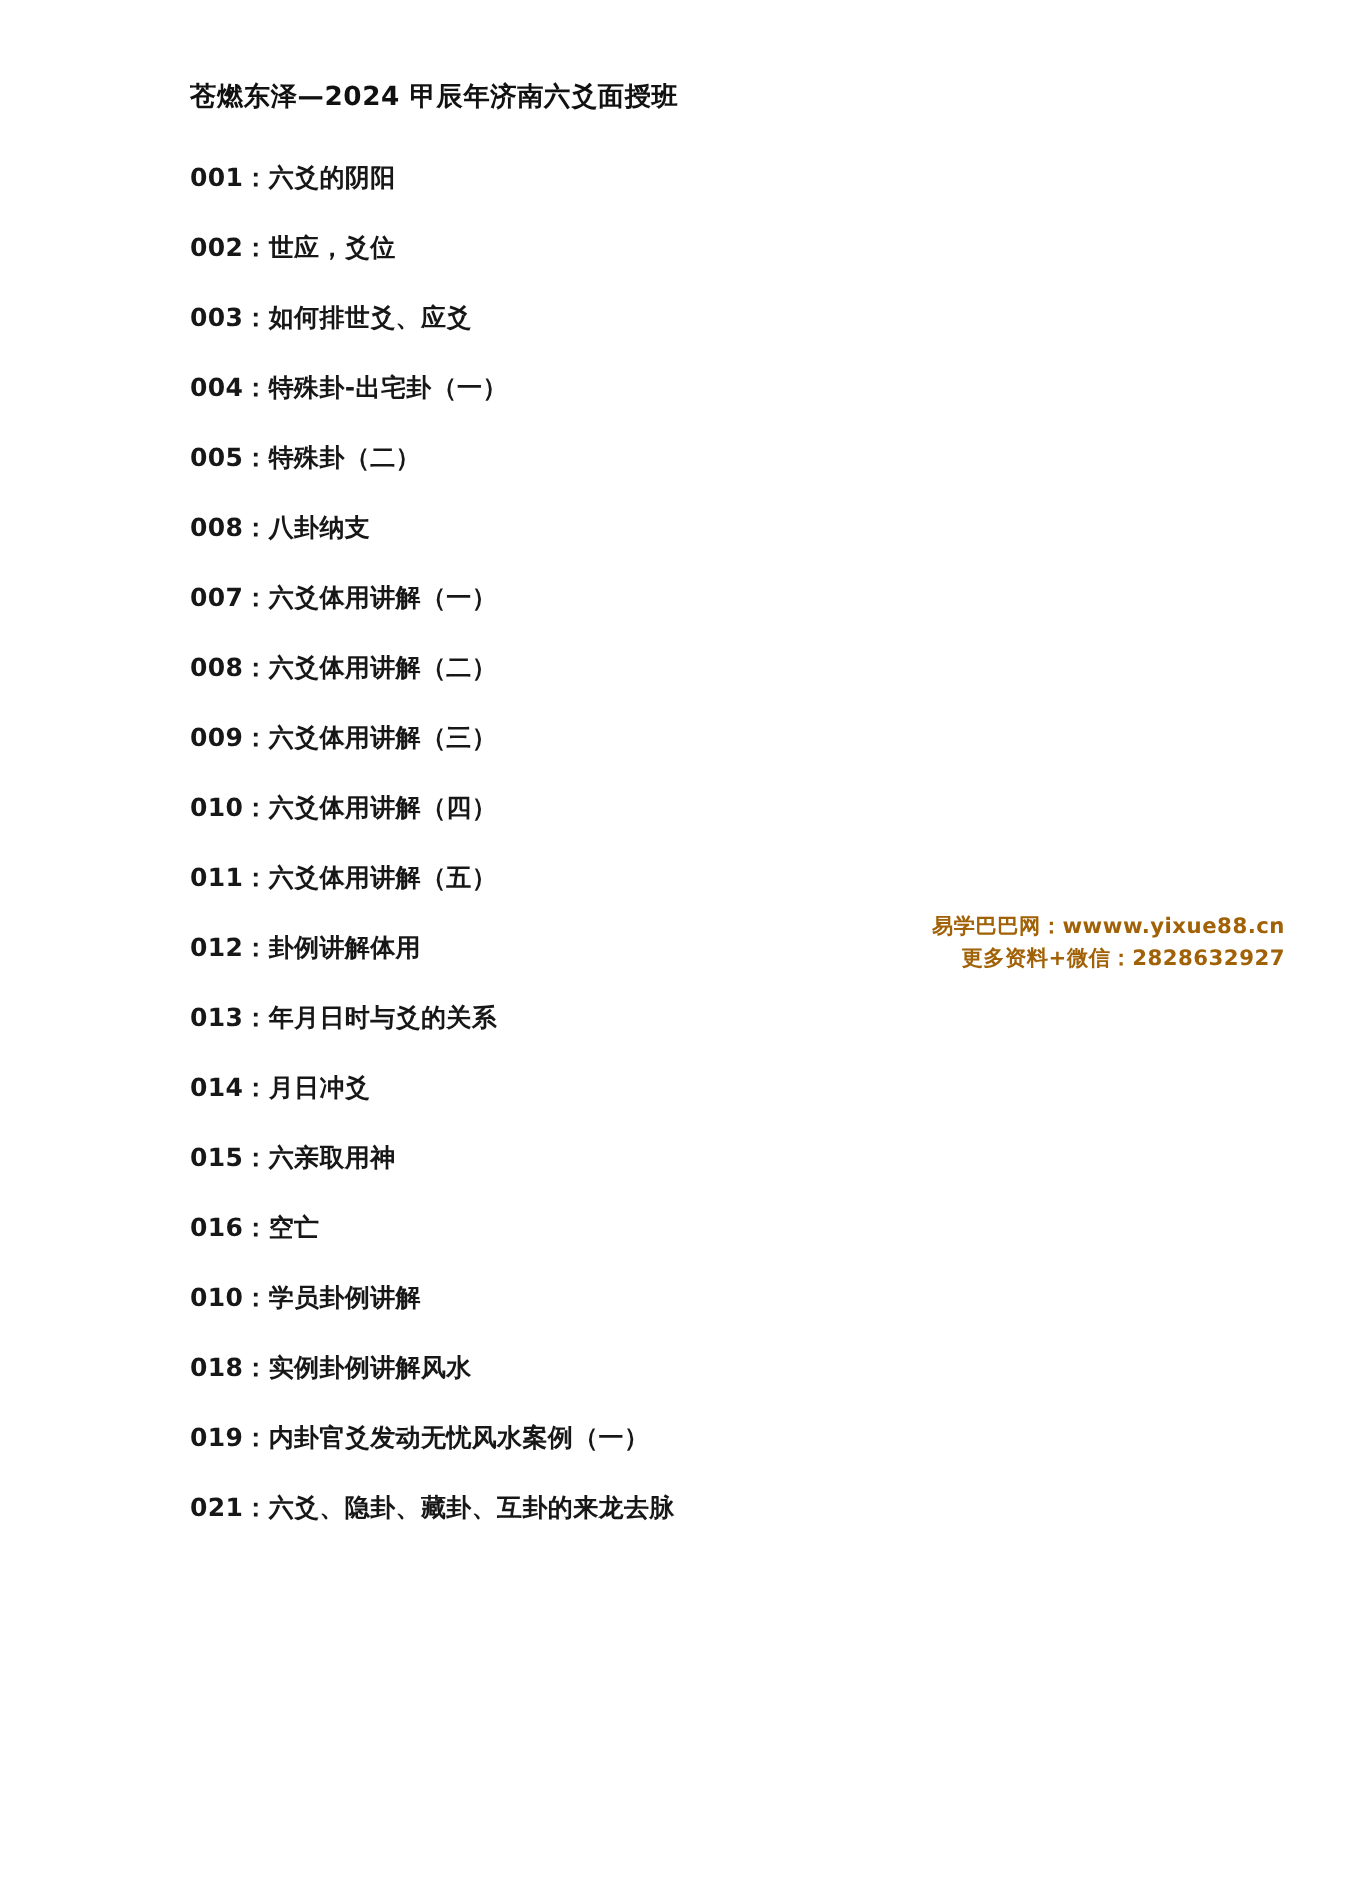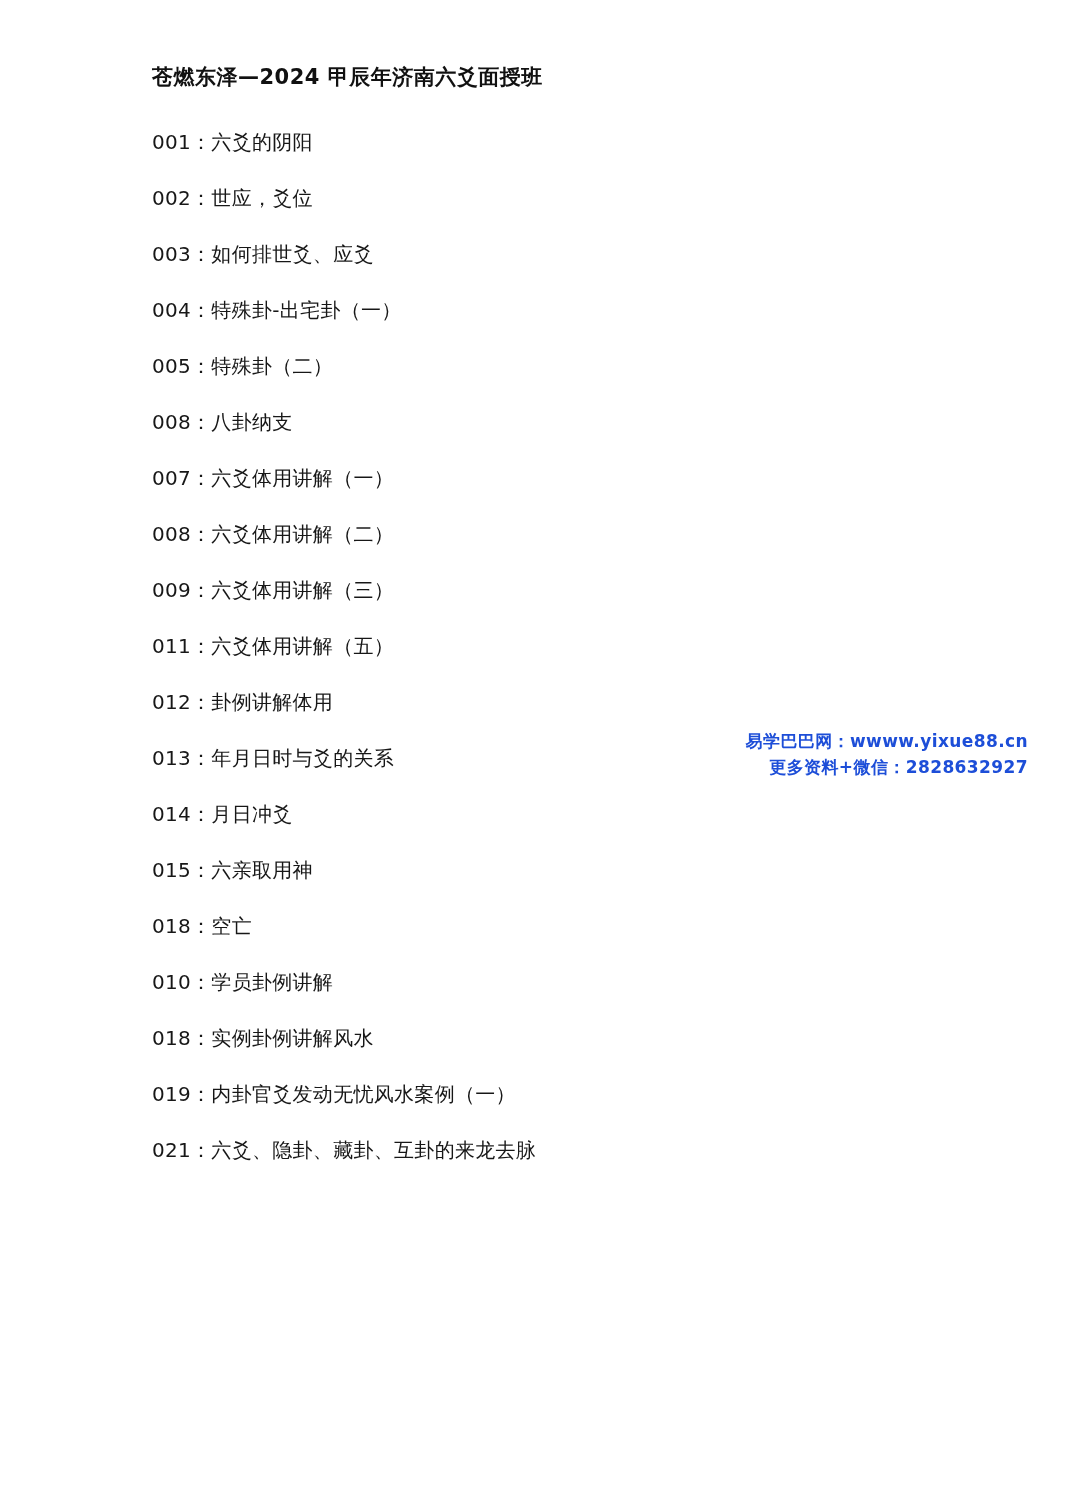--- a/index.html
+++ b/index.html
@@ -33,21 +33,21 @@
     line-height: 1.5;
     white-space: nowrap;
   }
   .toc-list {
     list-style: none;
     margin: 0;
     padding: 0;
   }
   .toc-item {
     font-size: 20px;
-    font-weight: 400;
+    font-weight: 700;
     color: #171717;
     line-height: 1.4;
     margin-bottom: 28px;
     white-space: nowrap;
     letter-spacing: 0.3px;
   }
   .watermark {
     position: absolute;
     right: 52px;
     top: 728px;
@@ -72,29 +72,30 @@
   <ul class="toc-list">
     <li class="toc-item">001：六爻的阴阳</li>
     <li class="toc-item">002：世应，爻位</li>
     <li class="toc-item">003：如何排世爻、应爻</li>
     <li class="toc-item">004：特殊卦-出宅卦（一）</li>
     <li class="toc-item">005：特殊卦（二）</li>
     <li class="toc-item">008：八卦纳支</li>
     <li class="toc-item">007：六爻体用讲解（一）</li>
     <li class="toc-item">008：六爻体用讲解（二）</li>
     <li class="toc-item">009：六爻体用讲解（三）</li>
+    <li class="toc-item">010：六爻体用讲解（四）</li>
     <li class="toc-item">011：六爻体用讲解（五）</li>
     <li class="toc-item">012：卦例讲解体用</li>
     <li class="toc-item">013：年月日时与爻的关系</li>
     <li class="toc-item">014：月日冲爻</li>
     <li class="toc-item">015：六亲取用神</li>
-    <li class="toc-item">018：空亡</li>
+    <li class="toc-item">016：空亡</li>
     <li class="toc-item">010：学员卦例讲解</li>
     <li class="toc-item">018：实例卦例讲解风水</li>
     <li class="toc-item">019：内卦官爻发动无忧风水案例（一）</li>
     <li class="toc-item">021：六爻、隐卦、藏卦、互卦的来龙去脉</li>
   </ul>
 </div>
 
-<div class="watermark" style="color: #1d4ed8;">
+<div class="watermark" style="color: #a16207;">
   <div>易学巴巴网：wwww.yixue88.cn</div>
   <div>更多资料+微信：2828632927</div>
 </div>
 
 </body></html>

